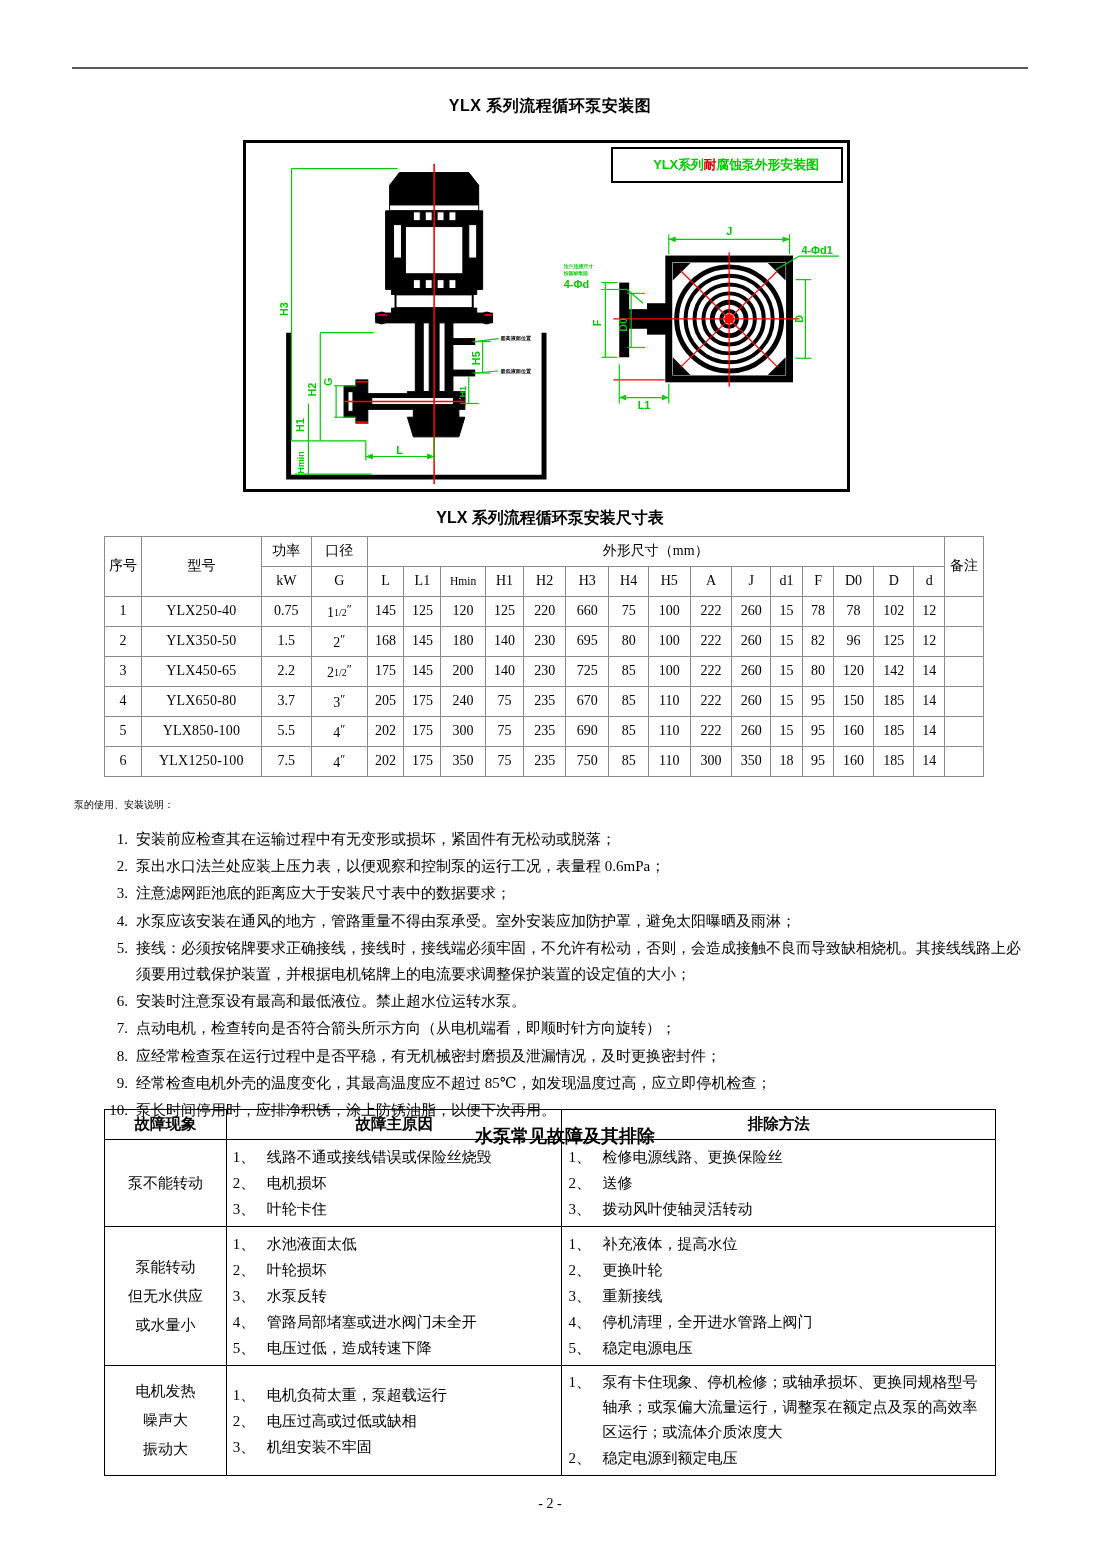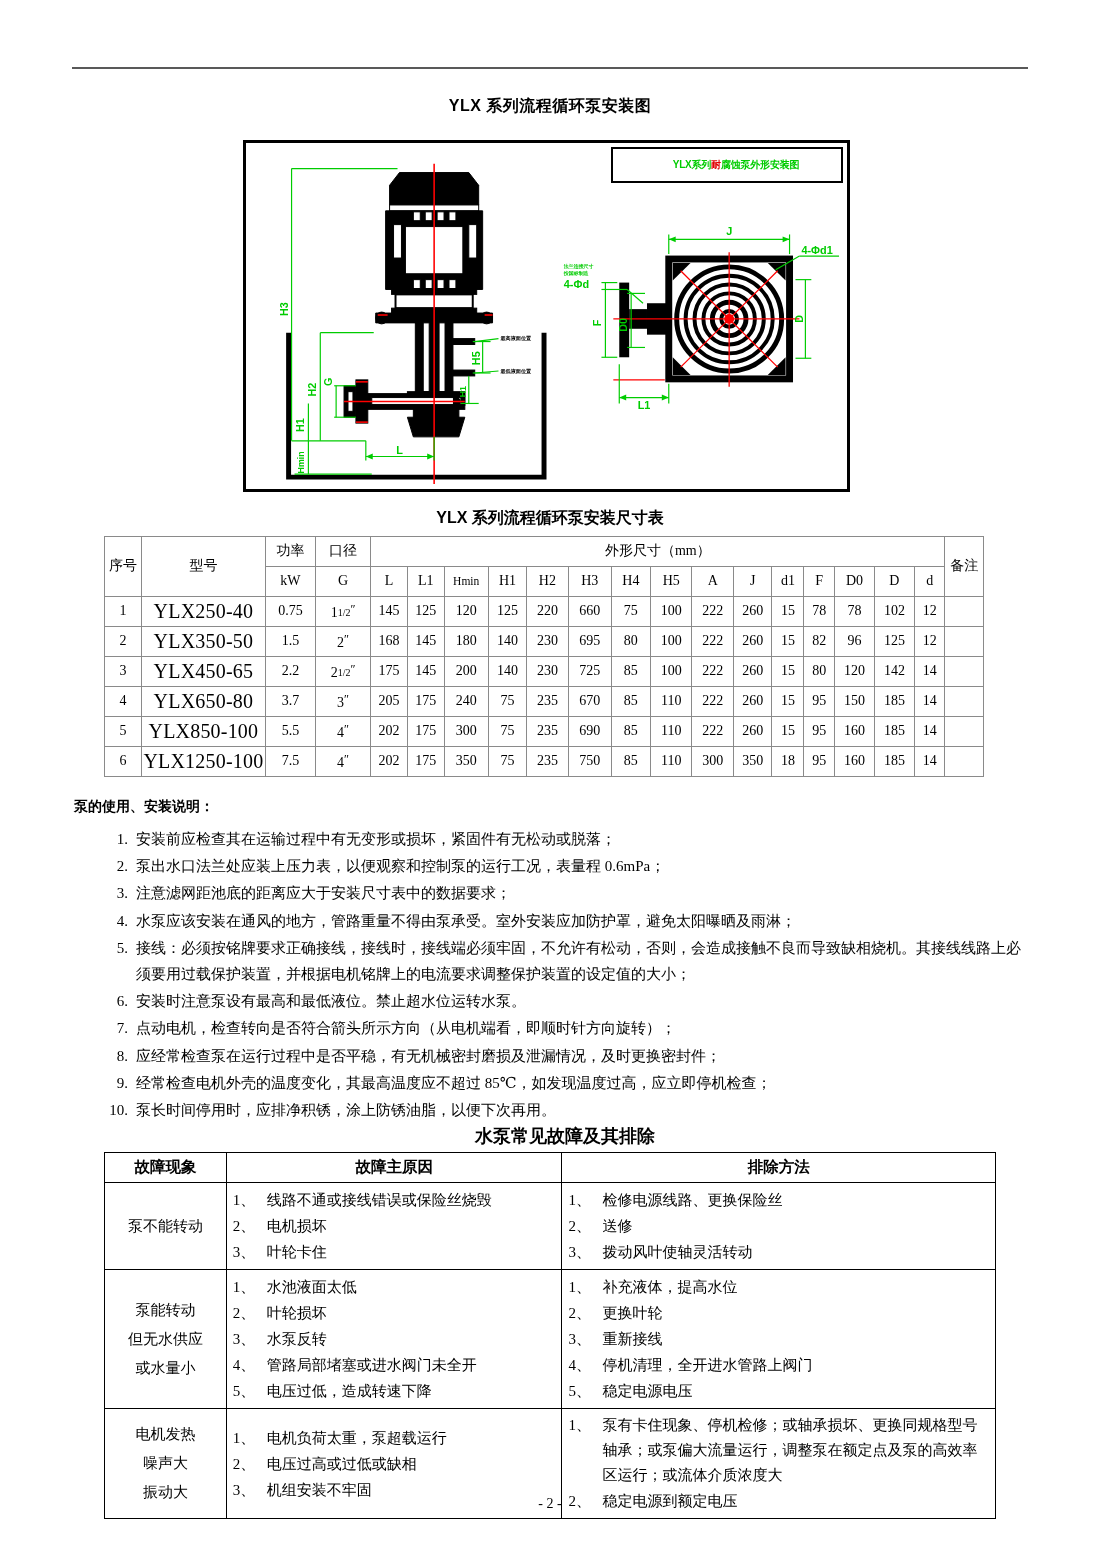--- a/index.html
+++ b/index.html
@@ -38,21 +38,21 @@
   svg.cad { display: block; width: 100%; height: 100%; }
 
   .titleblock {
     position: absolute; right: 4px; top: 4px;
     width: 232px; height: 36px;
     border: 2px solid #000; background: #fff;
     display: flex; align-items: center; justify-content: center;
   }
   .titleblock .tb-text {
     font-family: "Liberation Sans", "DejaVu Sans", sans-serif;
-    font-weight: bold; font-size: 10px; white-space: nowrap;
+    font-weight: bold; font-size: 13px; white-space: nowrap;
     color: #00cc00; letter-spacing: -0.2px; margin-left: 18px;
   }
   .titleblock .tb-red { color: #e00000; }
 
   
   .tbl-title {
     position: absolute; left: 0; top: 508px; width: 1100px;
     text-align: center;
     font-family: "Liberation Sans", "DejaVu Sans", sans-serif;
     font-weight: bold; font-size: 16px;
@@ -67,30 +67,30 @@
   table.dim th, table.dim td {
     border: 1px solid #8a8a8a;
     text-align: center;
     vertical-align: middle;
     padding: 2px 1px;
     height: 30px;
     line-height: 1.05;
     font-weight: normal;
   }
   table.dim th { font-weight: normal; }
-  table.dim td.model { font-size: 20px; letter-spacing: 0.2px; }
+  table.dim td.model { font-size: 14px; letter-spacing: 0.2px; }
   table.dim .hsmall { font-size: 11.5px; }
   .sup-frac { font-size: 10px; vertical-align: 0.15em; }
   .inchmark { font-size: 12px; vertical-align: 0.35em; }
 
   
   .inst-head {
     position: absolute; left: 74px; top: 798px;
     font-family: "Liberation Sans", "DejaVu Sans", sans-serif;
-    font-weight: bold; font-size: 14px;
+    font-weight: normal; font-size: 10px;
   }
   ol.inst {
     position: absolute; left: 74px; top: 826px; width: 950px;
     margin: 0; padding: 0; list-style: none;
     font-family: "Liberation Serif", "DejaVu Serif", serif;
     font-size: 15px;
   }
   ol.inst li {
     position: relative; padding-left: 62px;
     margin-bottom: 1px; line-height: 26.2px;
@@ -101,21 +101,21 @@
   }
 
   
   .fault-title {
     position: absolute; left: 15px; top: 1124px; width: 1100px;
     text-align: center;
     font-family: "Liberation Sans", "DejaVu Sans", sans-serif;
     font-weight: bold; font-size: 18px;
   }
   table.fault {
-    position: absolute; left: 104px; top: 1152px; width: 892px;
+    position: absolute; left: 104px; top: 1109px; width: 892px;
     border-collapse: collapse;
     font-family: "Liberation Serif", "DejaVu Serif", serif;
     font-size: 15px;
   }
   table.fault th, table.fault td {
     border: 1px solid #000;
     vertical-align: middle;
     padding: 4px 6px;
   }
   table.fault th {

